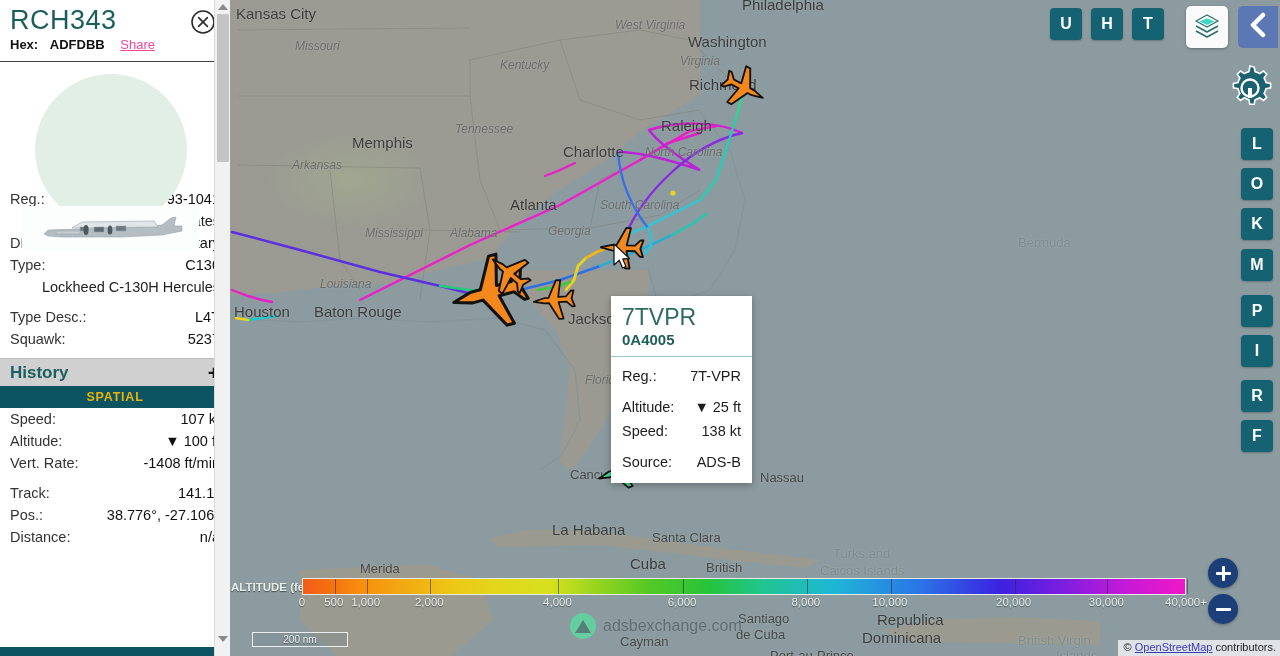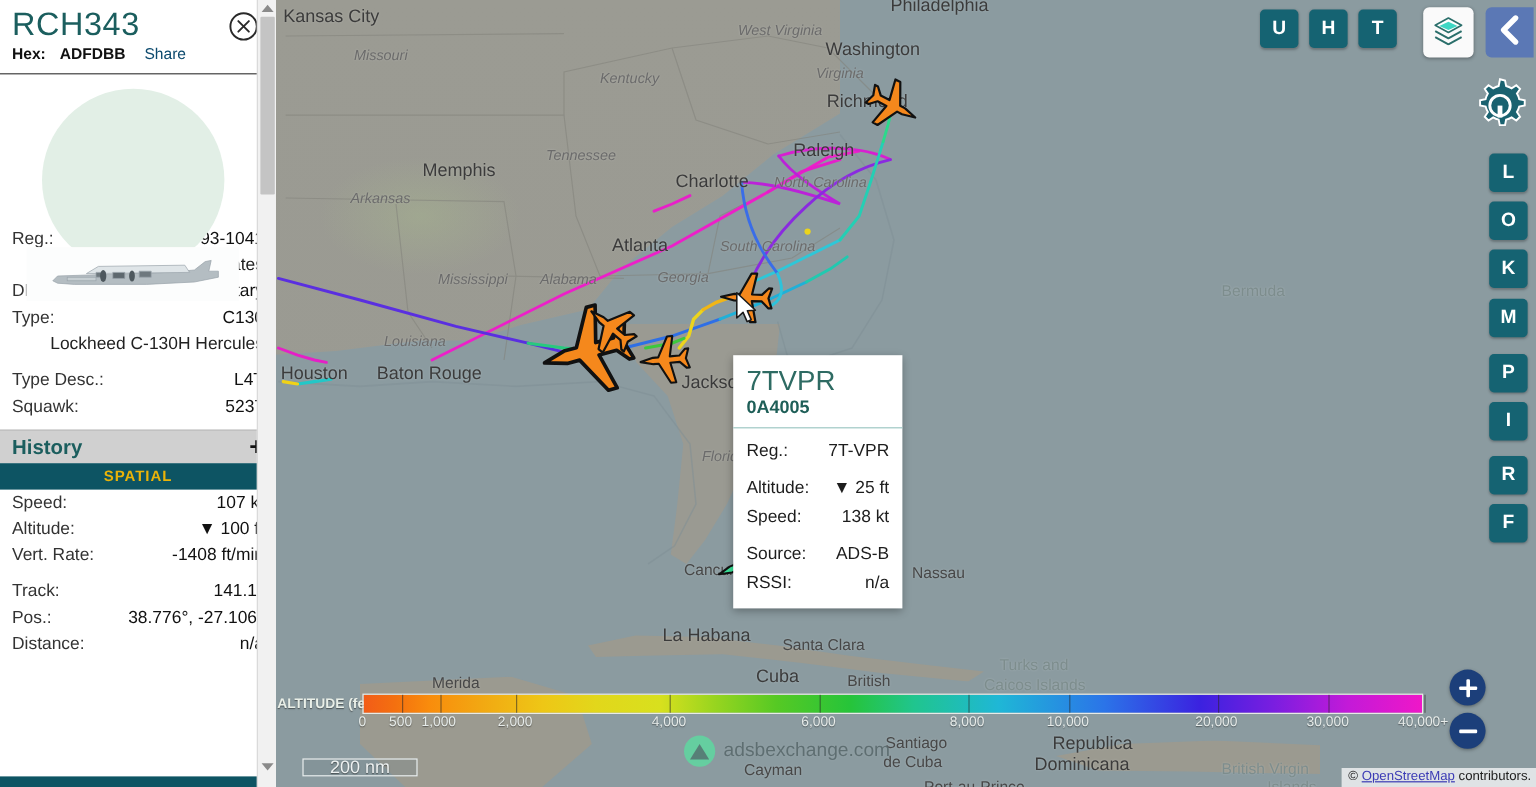--- a/index.html
+++ b/index.html
@@ -99,21 +99,21 @@
     font-size: 27px;
     color: #1b5e5e;
     letter-spacing: .5px;
     line-height: 32px;
     font-weight: 400;
   }
   #sb-hexline { font-size: 13px; margin-top: 1px; }
   #sb-hexline .k { font-weight: bold; color: #111; }
   #sb-hexline .v { font-weight: bold; color: #111; margin-left: 8px;}
   #sb-hexline .share {
-    color: #0c4a6e; margin-left: 12px; cursor: pointer;
+    color: #ec4899; text-decoration: underline; margin-left: 12px; cursor: pointer;
   }
   #close-btn {
     position: absolute; right: 14px; top: 9px;
     width: 26px; height: 26px;
   }
   #thumb-wrap {
     position: relative;
     height: 122px;
     margin-top: 4px;
   }
@@ -259,21 +259,21 @@
   }
 
   
   #scalebar {
     position: absolute; left: 252px; top: 632px; width: 96px; height: 15px;
     border: 1px solid #e9eeee;
     background: rgba(120,135,140,.35);
     display:flex; align-items:center; justify-content:center;
     z-index: 22;
   }
-  #scalebar span { font-size: 15px; color: #eef2f2; text-shadow: 0 1px 1px rgba(0,0,0,.5); text-align: center; }
+  #scalebar span { font-size: 10px; color: #eef2f2; text-shadow: 0 1px 1px rgba(0,0,0,.5); text-align: center; }
 
   
   #watermark {
     position: absolute; left: 570px; top: 613px; z-index: 21;
     display: flex; align-items: center;
   }
   #wm-circle {
     width: 26px; height: 26px; border-radius: 50%;
     background: #5fd7a0;
     display:flex; align-items:center; justify-content:center;
@@ -570,24 +570,20 @@
         </div>
         <div class="row">
           <span>Speed:</span>
           <span>138 kt</span>
         </div>
         <div class="gap"></div>
         <div class="row">
           <span>Source:</span>
           <span>ADS-B</span>
         </div>
-        <div class="row">
-          <span>RSSI:</span>
-          <span>n/a</span>
-        </div>
       </div>
   </div>
 
   <div id="sidebar">
     <div id="sb-head">
       <div id="sb-callsign">RCH343</div>
       <div id="sb-hexline">
         <span class="k">Hex:</span>
         <span class="v">ADFDBB</span>
         <span class="share">Share</span>

